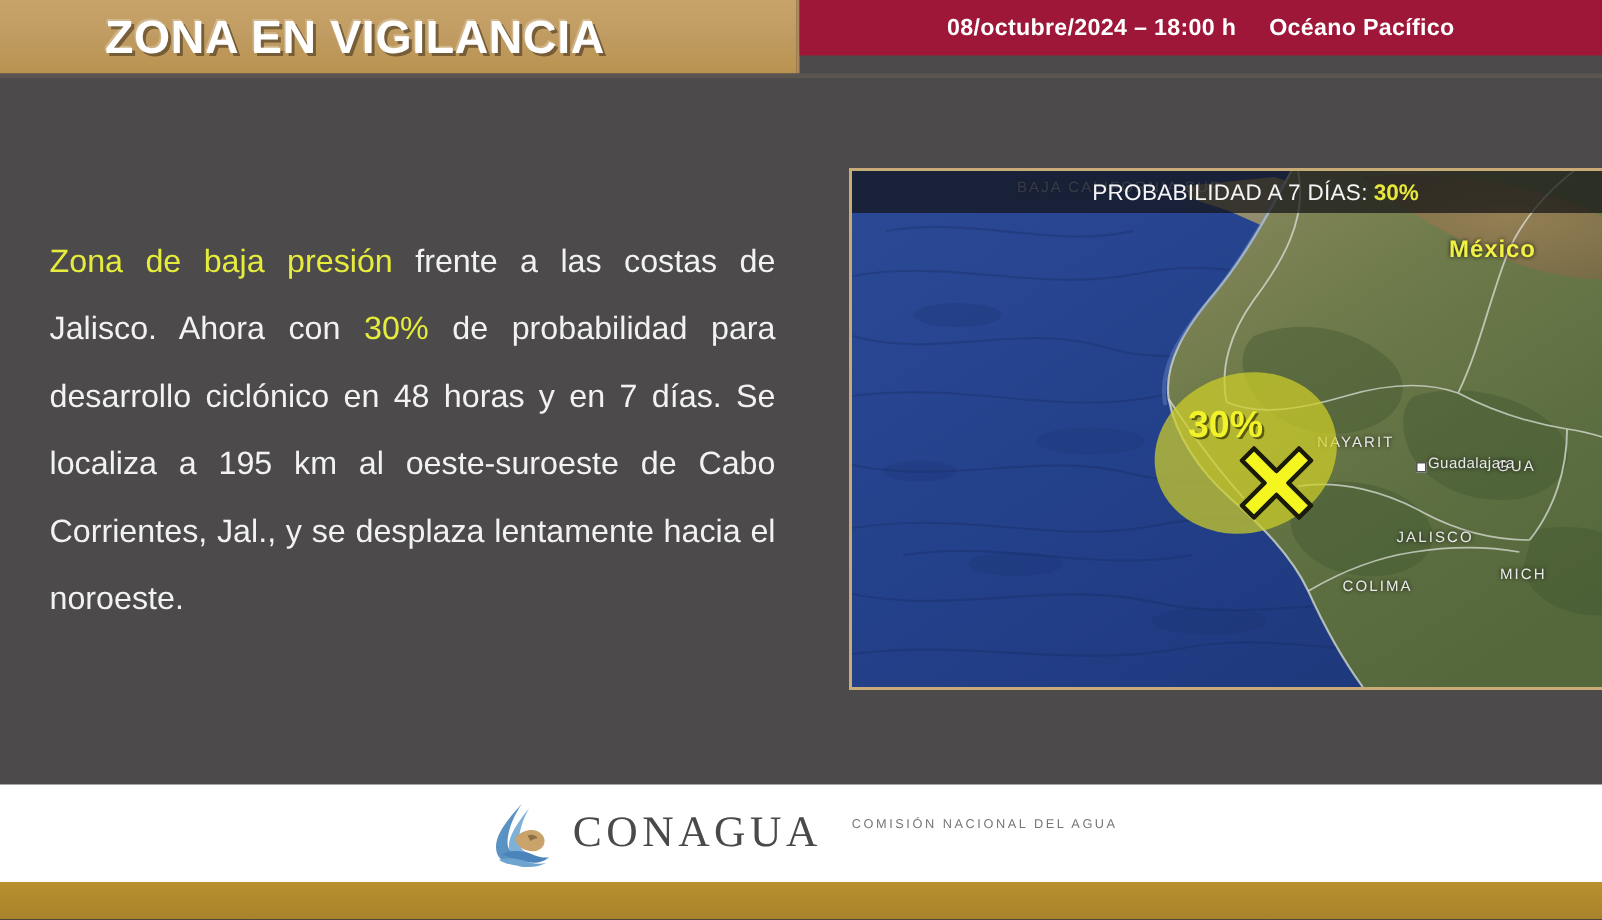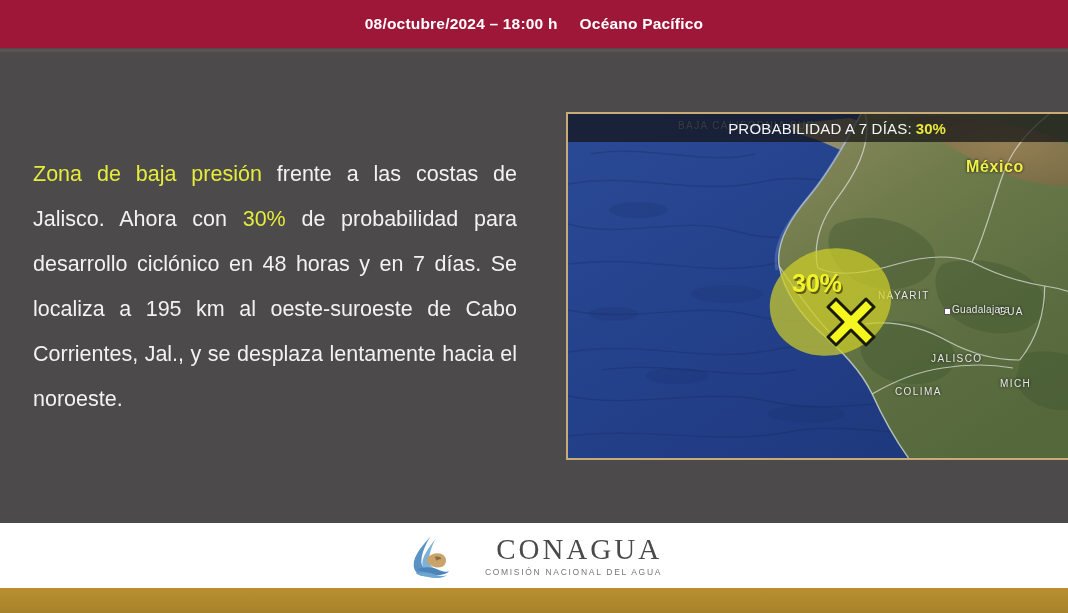--- a/index.html
+++ b/index.html
@@ -42,21 +42,21 @@
   .header-title {
     color: #ffffff;
     font-size: 31px;
     font-weight: bold;
     letter-spacing: 0.4px;
     text-shadow: 2px 2px 0 rgba(60,45,25,0.55), -1px -1px 0 rgba(255,255,255,0.25);
     white-space: nowrap;
   }
   .header-right {
     flex: 1;
-    height: 48px;
+    height: 37px;
     background: #9e1638;
     display: flex;
     align-items: center;
     justify-content: center;
     gap: 22px;
   }
   .header-date, .header-basin {
     color: #ffffff;
     font-size: 15.5px;
     font-weight: bold;
@@ -193,21 +193,21 @@
     display: flex;
     align-items: center;
     justify-content: center;
   }
   .logo {
     display: flex;
     align-items: center;
     gap: 13px;
   }
   .logo-mark { width: 46px; height: 46px; }
-  .logo-words { display: flex; flex-direction: column; text-align: right; }
+  .logo-words { display: flex; flex-direction: row; }
   .logo-name {
     color: #4a4a4a;
     font-size: 29px;
     letter-spacing: 3px;
     font-family: "Liberation Serif", serif;
     line-height: 1;
   }
   .logo-sub {
     color: #777777;
     font-size: 8.5px;
@@ -223,20 +223,23 @@
     height: 25px;
     background: linear-gradient(180deg, #b8902f 0%, #a8822c 100%);
   }
 </style>
 </head>
 <body>
 
 <div class="slide">
 
   <div class="header">
+    <div class="header-left">
+      <div class="header-title">ZONA EN VIGILANCIA</div>
+    </div>
     <div class="header-right">
       <div class="header-date">08/octubre/2024 – 18:00 h</div>
       <div class="header-basin">Océano Pacífico</div>
     </div>
   </div>
   <div class="header-underline"></div>
 
   <div class="body-text">
     <span class="hl">Zona de baja presión</span><span> frente a las costas de Jalisco. Ahora con </span><span class="hl">30%</span><span> de probabilidad para desarrollo ciclónico en 48 horas y en 7 días. Se localiza  a 195 km al oeste-suroeste de Cabo Corrientes, Jal., y se desplaza lentamente hacia el noroeste.</span>
   </div>

